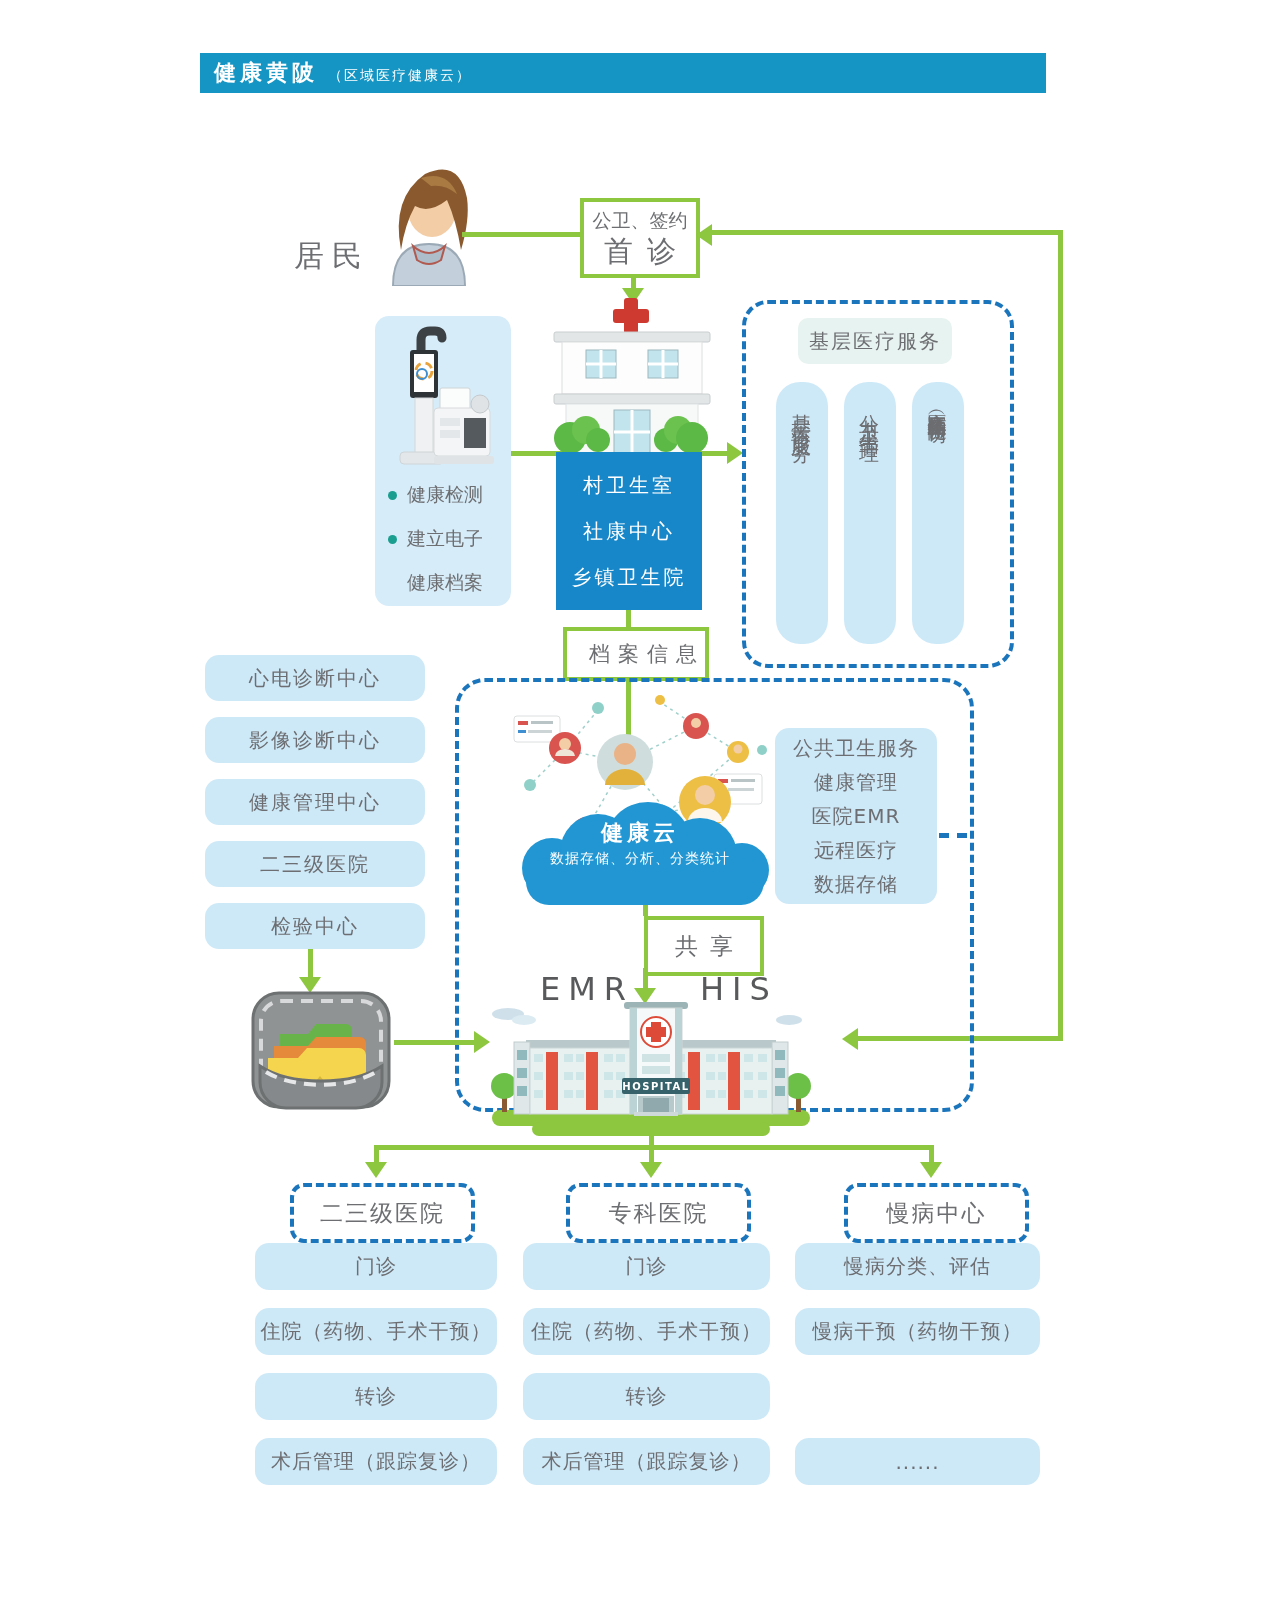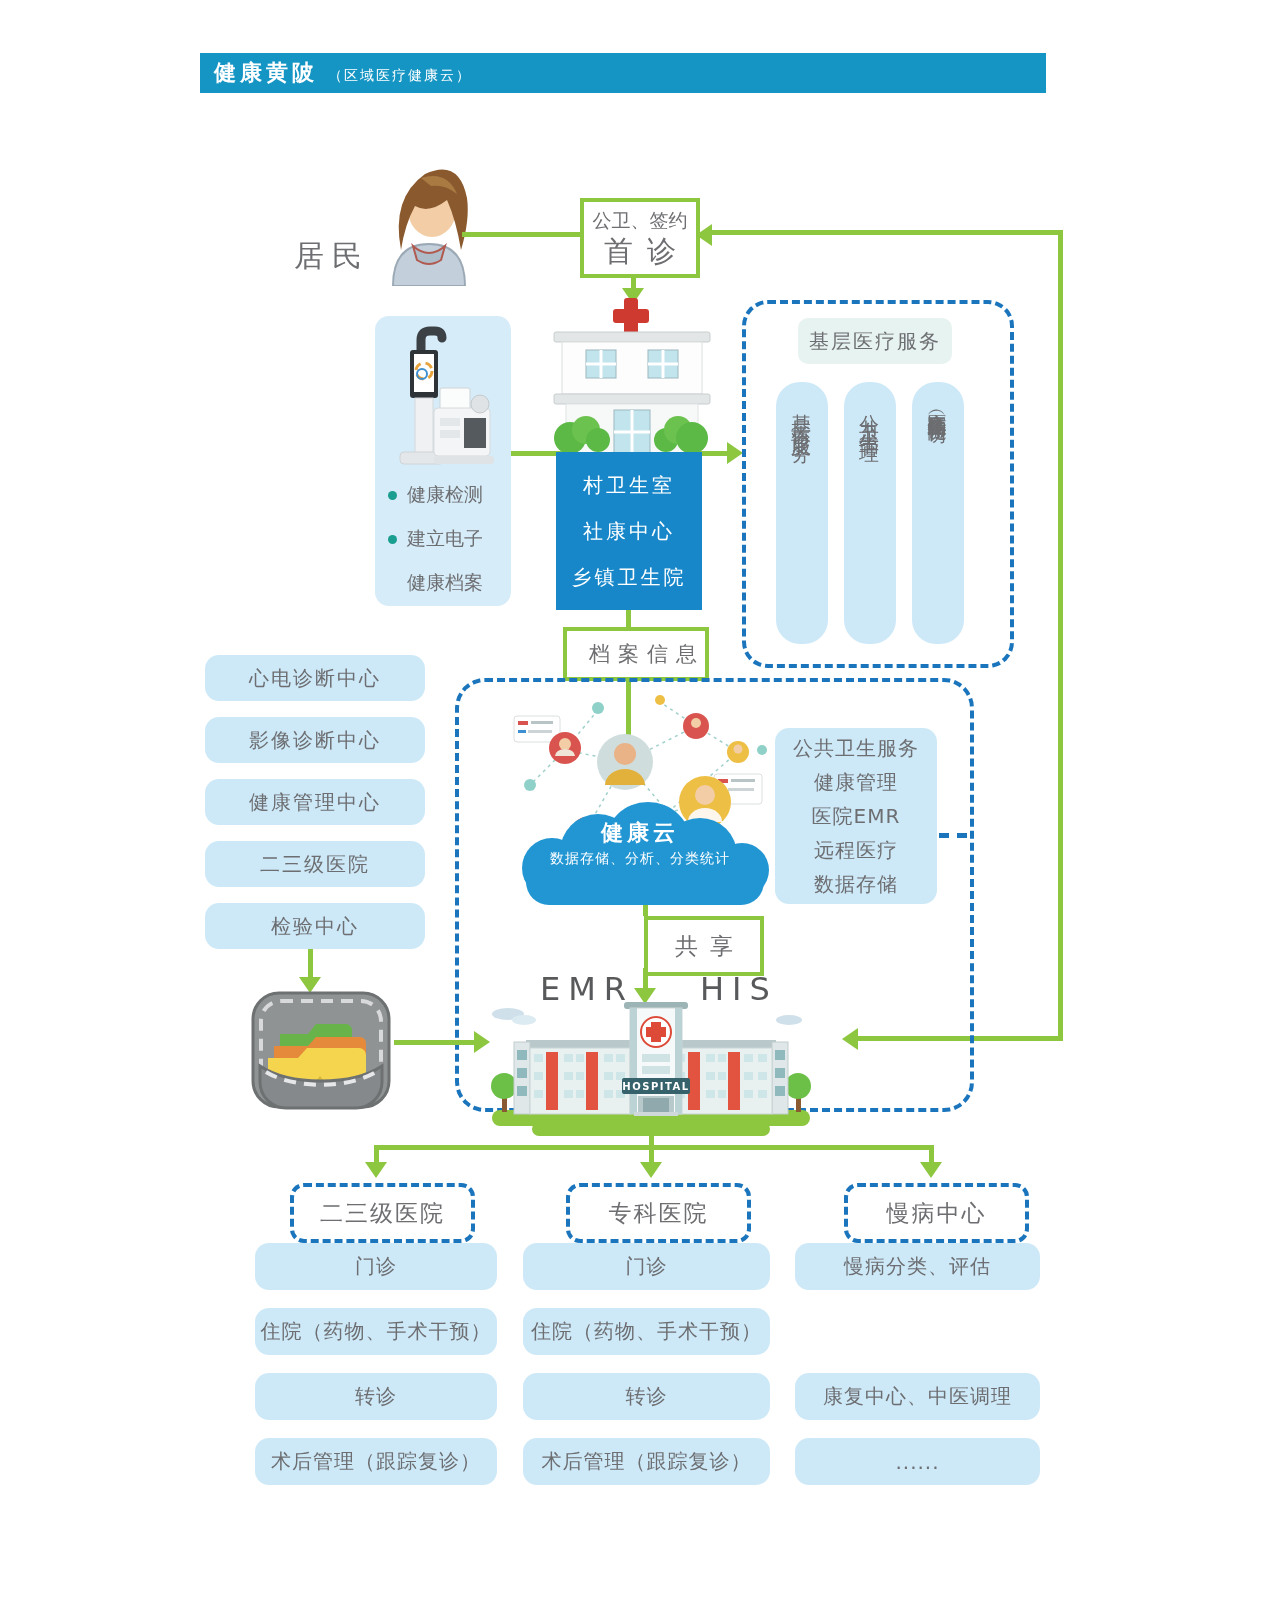--- a/index.html
+++ b/index.html
@@ -357,16 +357,16 @@
   <div class="softbox pathbox" style="left:255px;top:1308px;width:242px;height:47px;">住院（药物、手术干预）</div>
   <div class="softbox pathbox" style="left:255px;top:1373px;width:242px;height:47px;">转诊</div>
   <div class="softbox pathbox" style="left:255px;top:1438px;width:242px;height:47px;">术后管理（跟踪复诊）</div>
 
   <div class="softbox pathbox" style="left:523px;top:1243px;width:247px;height:47px;">门诊</div>
   <div class="softbox pathbox" style="left:523px;top:1308px;width:247px;height:47px;">住院（药物、手术干预）</div>
   <div class="softbox pathbox" style="left:523px;top:1373px;width:247px;height:47px;">转诊</div>
   <div class="softbox pathbox" style="left:523px;top:1438px;width:247px;height:47px;">术后管理（跟踪复诊）</div>
 
   <div class="softbox pathbox" style="left:795px;top:1243px;width:245px;height:47px;">慢病分类、评估</div>
-  <div class="softbox pathbox" style="left:795px;top:1373px;width:245px;height:47px;">康复中心、中医调理</div>
+  <div class="softbox pathbox" style="left:795px;top:1308px;width:245px;height:47px;">慢病干预（药物干预）</div>
   <div class="softbox pathbox" style="left:795px;top:1438px;width:245px;height:47px;">......</div>
 
 </div>
 
 </body></html>

